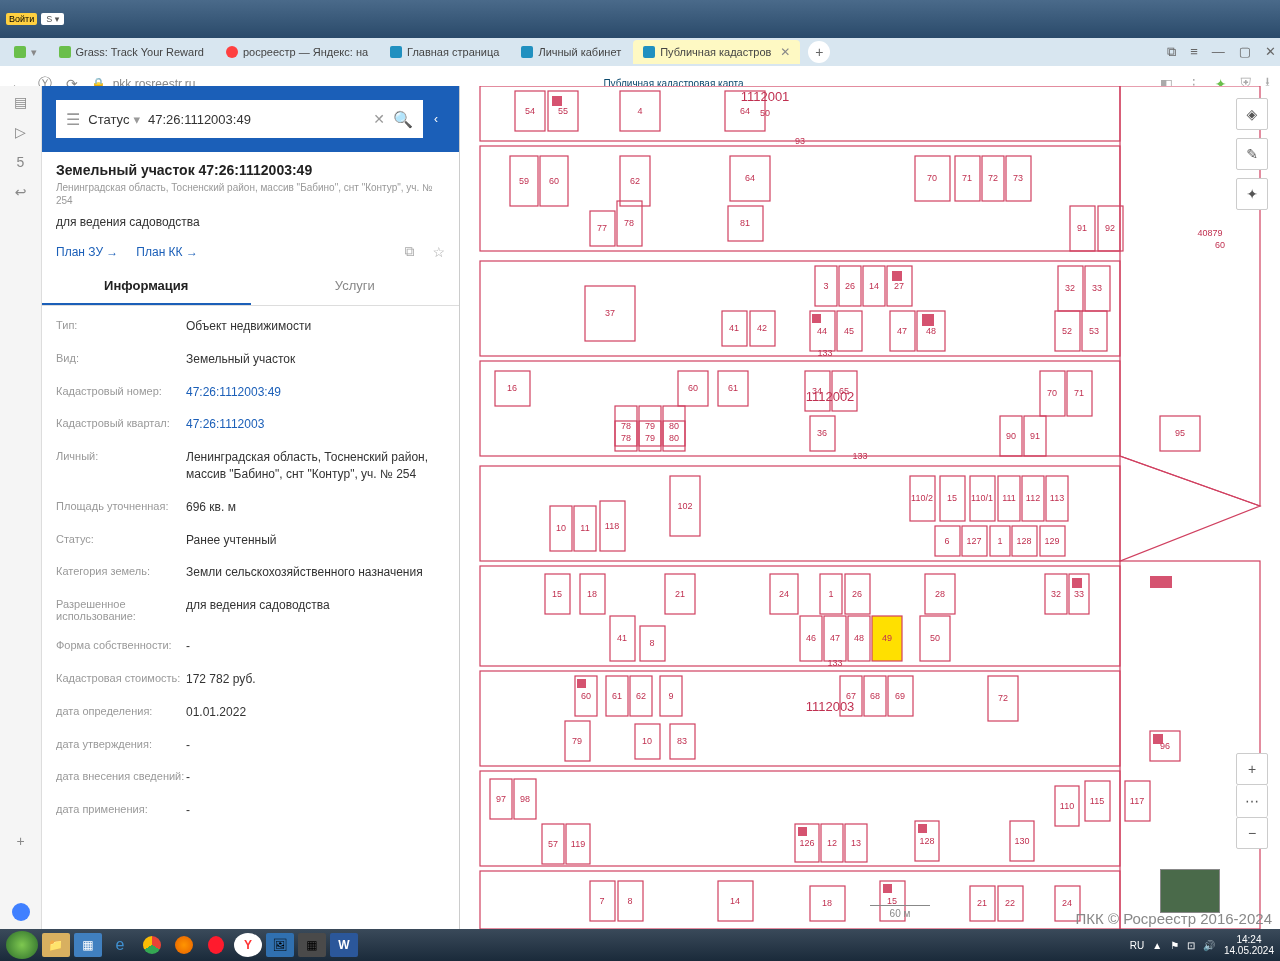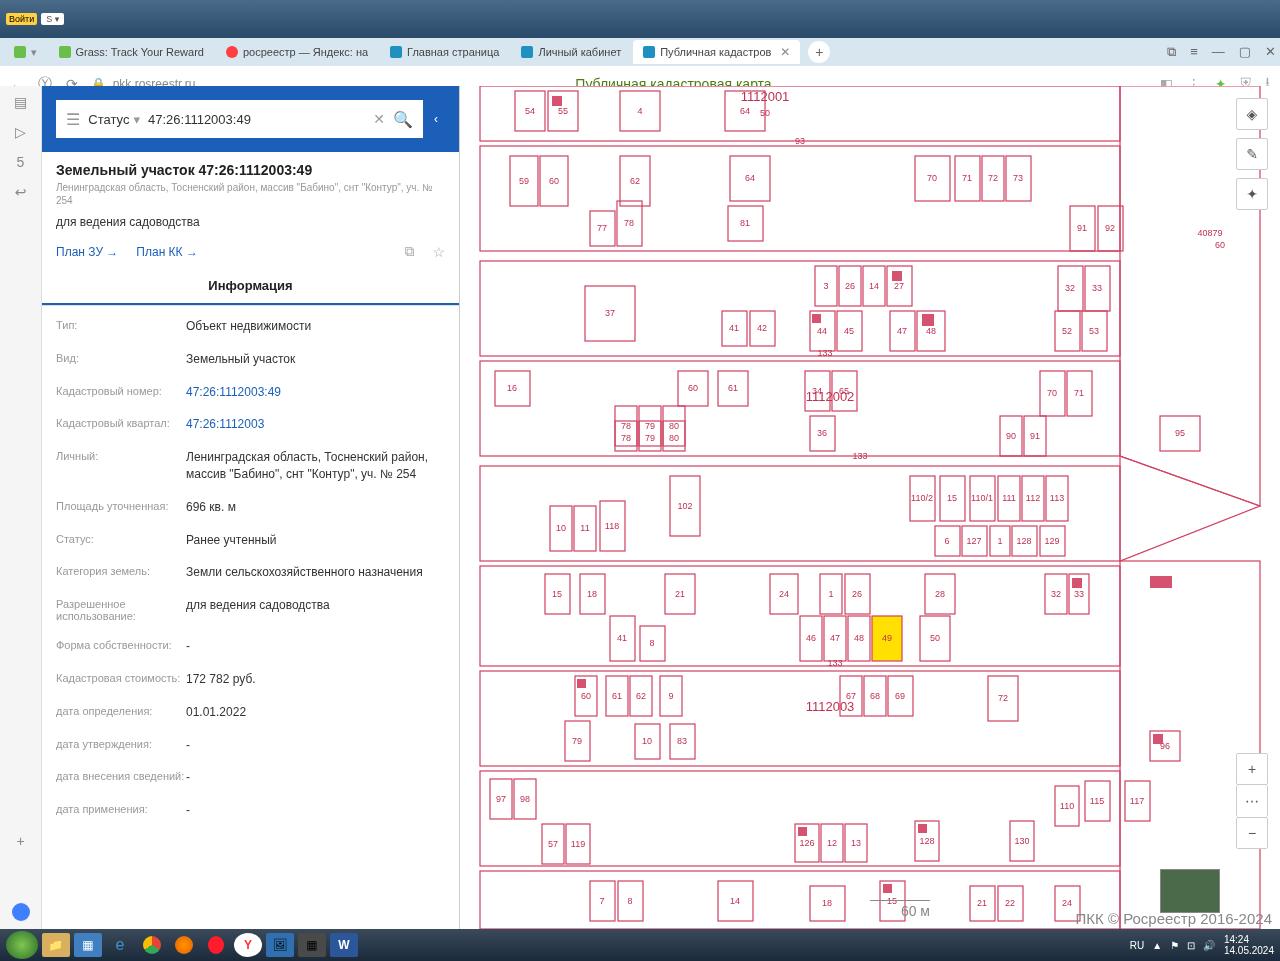--- a/index.html
+++ b/index.html
@@ -1,30 +1,30 @@
 <!DOCTYPE html>
 <html><head>
 <meta charset="utf-8">
 <style>
 *{box-sizing:border-box;margin:0;padding:0;font-family:Arial,sans-serif}
 body{background:#2a3845;width:1280px;height:961px;overflow:hidden;position:relative}
 .titlebar{height:38px;background:linear-gradient(#4a6a8a,#2a4a6a);display:flex;align-items:center;padding:0 6px;color:#fff;font-size:10px}
 .login-badge{background:#ffd040;color:#000;padding:1px 3px;border-radius:2px;margin-right:4px;font-size:9px}
 .tabbar{height:28px;background:#d8e6f0;display:flex;align-items:center;padding:0 4px;gap:2px}
 .tab{height:24px;padding:0 10px;display:flex;align-items:center;gap:5px;font-size:11px;color:#444;border-radius:4px 4px 0 0;cursor:pointer;max-width:170px;overflow:hidden;white-space:nowrap}
-.tab.active{background:#ffffff}
+.tab.active{background:#fef9c3}
 .tab-close{margin-left:4px;color:#888;font-size:12px}
 .tab-ico{width:12px;height:12px;border-radius:2px;flex-shrink:0}
 .newtab{width:22px;height:22px;background:#fff;border-radius:50%;display:flex;align-items:center;justify-content:center;color:#666;font-size:14px;margin-left:6px}
 .winbtns{margin-left:auto;display:flex;gap:14px;color:#666;font-size:13px}
 .addrbar{height:36px;background:#fff;display:flex;align-items:center;padding:0 10px;gap:14px;border-bottom:1px solid #ddd}
 .navbtn{color:#888;font-size:14px;cursor:pointer}
 .url-area{flex:1;display:flex;align-items:center;gap:6px;color:#888;font-size:12px}
 .lock-ico{color:#aaa}
-.page-title{color:#4d7c0f;font-size:14px;margin:0 auto}
+.page-title{color:#0c4a6e;font-size:10px;margin:0 auto}
 .addr-right{display:flex;gap:14px;color:#aaa;font-size:14px;align-items:center}
 .page{position:absolute;top:86px;left:42px;right:0;bottom:32px;background:#fff;display:flex}
 .leftbar{position:absolute;top:86px;left:0;width:42px;bottom:32px;background:#f5f5f5;border-right:1px solid #ddd;display:flex;flex-direction:column;align-items:center;padding:8px 0;gap:14px;color:#888;font-size:14px}
 .leftbar .addbtn{margin-top:auto;margin-bottom:40px}
 .leftbar .assistant-ico{width:18px;height:18px;background:#4080ff;border-radius:50%}
 .sidebar{width:418px;background:#fff;border-right:1px solid #ccc;display:flex;flex-direction:column;position:relative}
 .search-wrap{background:#1b5fb8;padding:14px;display:flex;align-items:center}
 .search-box{flex:1;background:#fff;border:2px solid #fff;height:38px;display:flex;align-items:center;padding:0 8px;gap:8px}
 .burger{color:#999;font-size:16px}
 .search-sel{color:#333;font-size:13px;display:flex;align-items:center;gap:4px}
@@ -47,32 +47,32 @@
 .info-row{display:flex;padding:8px 14px;font-size:12px;align-items:flex-start}
 .info-label{width:130px;color:#999;font-size:11px;flex-shrink:0;padding-top:1px}
 .info-val{color:#333;line-height:1.4}
 .info-val.link{color:#1b5fb8}
 .maparea{flex:1;position:relative;background:#fff;overflow:hidden}
 .map-tools{position:absolute;right:12px;top:12px;display:flex;flex-direction:column;gap:8px;z-index:10}
 .tool-btn{width:32px;height:32px;background:#fff;border:1px solid #ccc;border-radius:2px;display:flex;align-items:center;justify-content:center;color:#555;font-size:14px;cursor:pointer}
 .map-zoom{position:absolute;right:12px;bottom:80px;display:flex;flex-direction:column;z-index:10}
 .minimap{position:absolute;right:60px;bottom:16px;width:60px;height:44px;background:#4a6a4a;border:1px solid #888;z-index:10}
 .map-attr{position:absolute;right:8px;bottom:2px;font-size:15px;color:#888;z-index:10}
-.scale{position:absolute;bottom:10px;left:50%;font-size:14px;color:#888;z-index:10;border-top:1px solid #888;padding-top:2px;width:60px;text-align:right}
+.scale{position:absolute;bottom:10px;left:50%;font-size:10px;color:#888;z-index:10;border-top:1px solid #888;padding-top:2px;width:60px;text-align:center}
 svg.cadastral{position:absolute;inset:0;width:100%;height:100%}
 .parcel{fill:none;stroke:#d04060;stroke-width:1.2}
 .parcel-fill{fill:#d04060;opacity:0.9}
 .sel-parcel{fill:#ffe000;stroke:#d04060;stroke-width:1.2}
 .plabel{font-size:9px;fill:#c03050;text-anchor:middle}
 .qlabel{font-size:13px;fill:#c03050;text-anchor:middle}
 .taskbar{position:absolute;bottom:0;left:0;right:0;height:32px;background:linear-gradient(#3a4a5a,#1a2a3a);display:flex;align-items:center;padding:0 6px;gap:4px}
 .task-ico{width:28px;height:24px;border-radius:2px;display:flex;align-items:center;justify-content:center;font-size:12px}
 .start-btn{width:32px;height:28px;background:radial-gradient(circle,#7ec850,#2a6a2a);border-radius:50%}
 .tray{margin-left:auto;display:flex;align-items:center;gap:8px;color:#fff;font-size:10px}
-.tray-time{text-align:left;line-height:1.1}
+.tray-time{text-align:center;line-height:1.1}
 </style>
 </head>
 <body>
 
 <div class="titlebar">
   <span class="login-badge">Войти</span>
   <span style="background:#fff;color:#555;padding:1px 5px;border-radius:2px;font-size:9px">S ▾</span>
 </div>
 
 <div class="tabbar">
@@ -163,20 +163,21 @@
     <div class="links-row">
       <a href="#">План ЗУ →</a>
       <a href="#">План КК →</a>
       <span class="spacer"></span>
       <span class="act-ico">⧉</span>
       <span class="act-ico">☆</span>
     </div>
 
     <div class="tabs">
       <div class="ptab active">Информация</div>
+      <div class="ptab">Услуги</div>
     </div>
 
     <div class="info-list" id="info-list">
         <div class="info-row">
           <div class="info-label">Тип:</div>
           <div class="info-val">Объект недвижимости</div>
         </div>
         <div class="info-row">
           <div class="info-label">Вид:</div>
           <div class="info-val">Земельный участок</div>

